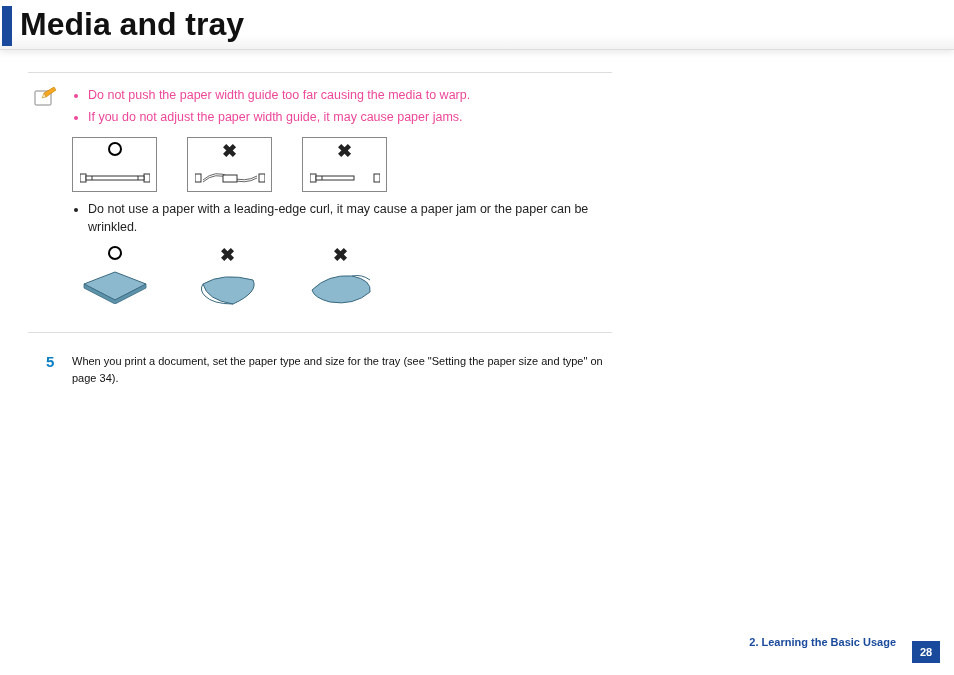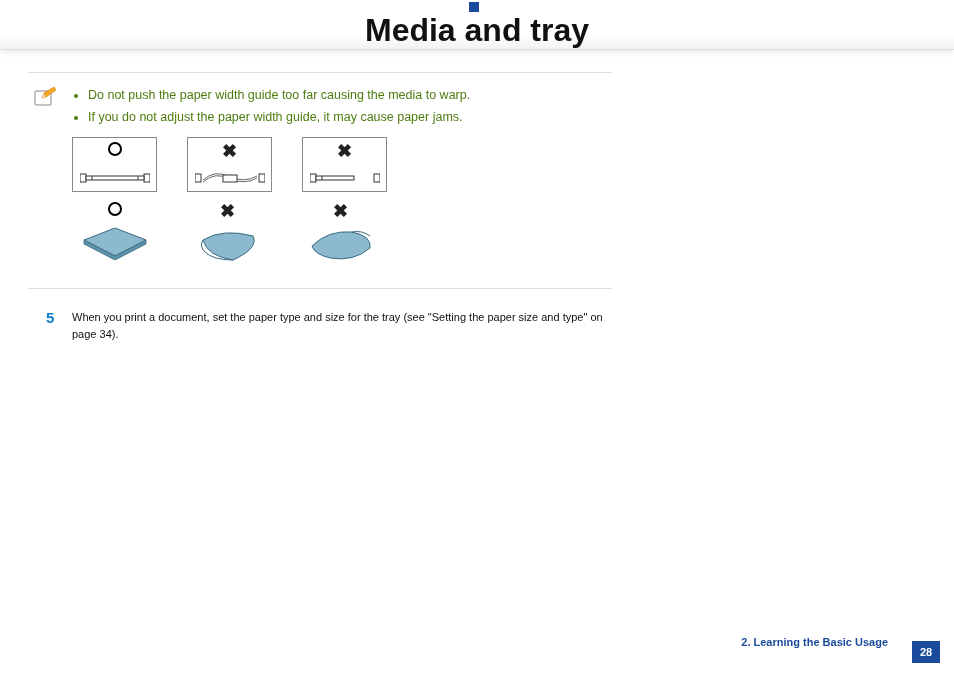--- a/index.html
+++ b/index.html
@@ -11,21 +11,20 @@
     position: relative;
     color: #222;
   }
   .header {
     height: 50px;
     display: flex;
     align-items: center;
     border-bottom: 1px solid #ddd;
     background: linear-gradient(to bottom, #fff 0%, #fff 70%, #f3f3f3 100%);
     box-shadow: 0 3px 6px rgba(0,0,0,.08);
-    flex-direction: column;
   }
   .header-bar {
     width: 10px;
     height: 40px;
     background: #1a4a9c;
     margin-left: 2px;
     margin-right: 8px;
     margin-top: 2px;
   }
   .page-title {
@@ -56,21 +55,21 @@
     position: absolute;
     left: 6px;
     top: 14px;
     width: 24px;
     height: 20px;
   }
   .bullets {
     margin-left: 44px;
     font-size: 12.5px;
     line-height: 1.6;
-    color: #4d7c0f;
+    color: #ec4899;
   }
   .bullets li {
     list-style: disc;
     margin-left: 16px;
     margin-bottom: 2px;
   }
   .diagram-row {
     display: flex;
     gap: 30px;
     margin: 10px 0 8px 44px;
@@ -143,21 +142,21 @@
     line-height: 1.5;
     color: #111;
     max-width: 560px;
   }
   .footer {
     position: absolute;
     bottom: 12px;
     right: 14px;
     display: flex;
     align-items: center;
-    gap: 24px;
+    gap: 16px;
   }
   .footer-text {
     font-size: 11px;
     font-weight: 700;
     color: #1a4a9c;
   }
   .page-num {
     background: #1a4a9c;
     color: #fff;
     width: 28px;
@@ -220,20 +219,23 @@
         <span class="mark cross">✖</span>
         <svg class="tray" viewBox="0 0 70 14">
           <rect x="0" y="3" width="6" height="8" fill="#fff" stroke="#333"></rect>
           <rect x="64" y="3" width="6" height="8" fill="#fff" stroke="#333"></rect>
           <rect x="6" y="5" width="38" height="4" fill="#fff" stroke="#333"></rect>
           <line x1="12" y1="5" x2="12" y2="9" stroke="#333"></line>
         </svg>
       </div>
     </div>
 
+    <ul class="bullets2">
+      <li>Do not use a paper with a leading-edge curl, it may cause a paper jam or the paper can be wrinkled.</li>
+    </ul>
 
     <div class="paper-row">
       <div class="paper-item">
         <span class="mark circle"></span>
         <svg class="paper" viewBox="0 0 70 38">
           <polygon points="35,6 66,18 35,34 4,18" fill="#8db9cf" stroke="#3a6a80" stroke-width="1"></polygon>
           <polygon points="35,34 66,18 66,22 35,38 4,22 4,18" fill="#5c93ab" stroke="#3a6a80" stroke-width="0.8"></polygon>
         </svg>
       </div>
       <div class="paper-item">

